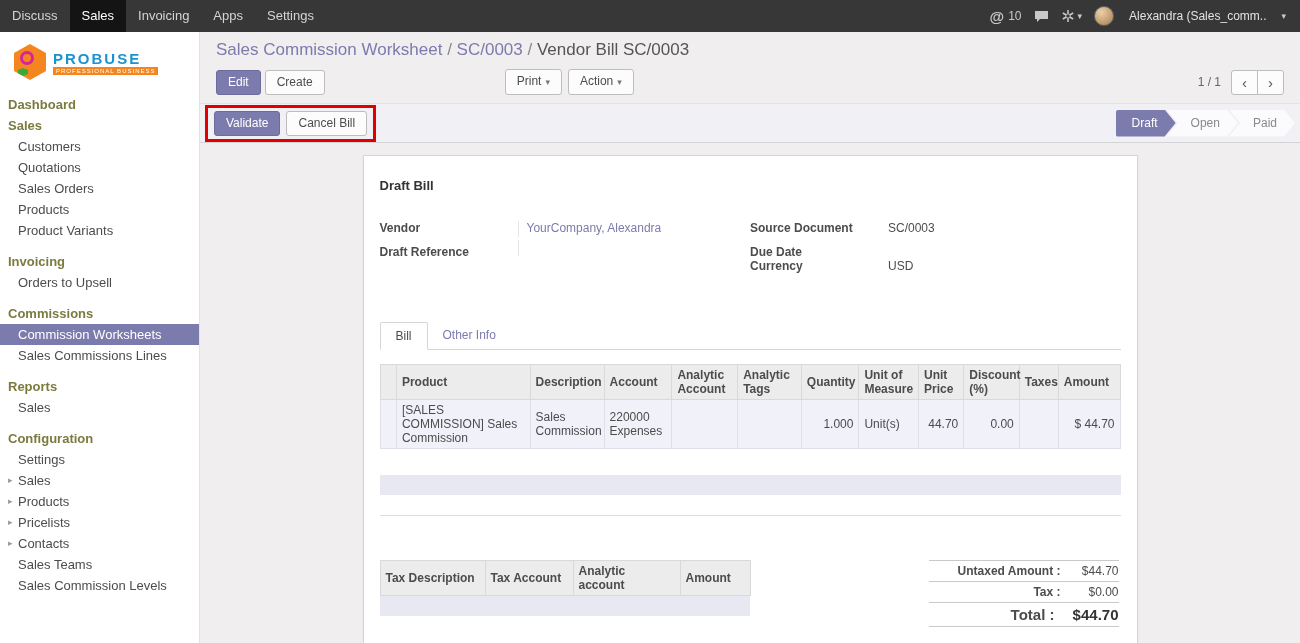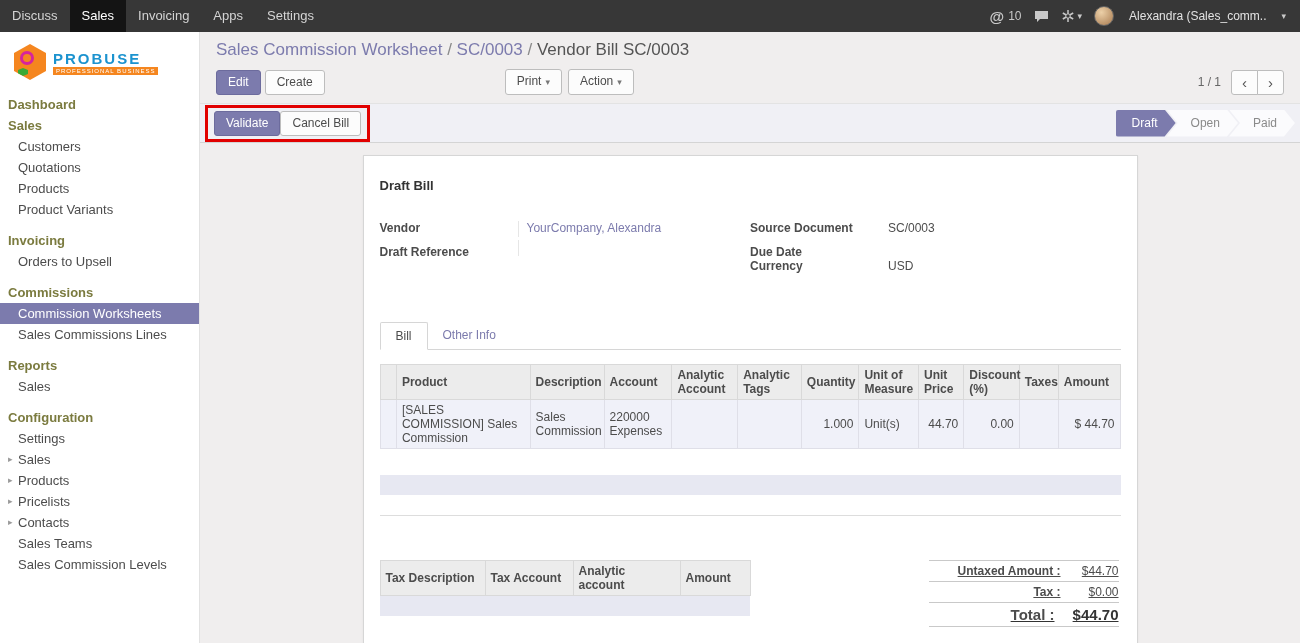--- a/index.html
+++ b/index.html
@@ -68,21 +68,21 @@
   .pager { margin-left:auto; display:flex; align-items:center; gap:10px; color:#666; }
   .pager-btns { display:flex; }
   .pager-btn { width:27px; height:25px; border:1px solid #bdbdbd; background:#fcfcfc;
                font-size:15px; line-height:1; color:#555; cursor:pointer; }
   .pager-btn.prev { border-radius:3px 0 0 3px; }
   .pager-btn.next { border-radius:0 3px 3px 0; margin-left:-1px; }
 
   
   .statusbar { background:#f0f0f5; border-top:1px solid #e3e3e3; border-bottom:1px solid #d4d4d4;
                display:flex; align-items:center; height:40px; padding-left:5px; }
-  .red-box { border:3px solid #e10000; padding:3px 6px; display:flex; align-items:center; }
+  .red-box { border:3px solid #e10000; padding:3px 6px; display:flex; gap:6px; align-items:center; }
   .states { margin-left:auto; display:flex; height:27px; margin-right:5px; }
   .state { position:relative; line-height:27px; padding:0 18px 0 24px; font-size:12px;
            color:#8a8a8a; background:#fbfbfd; cursor:pointer;
            clip-path:polygon(0 0, calc(100% - 11px) 0, 100% 50%, calc(100% - 11px) 100%, 0 100%, 11px 50%);
            filter:drop-shadow(2px 0 0 #d6d6de); }
   .state:first-child { clip-path:polygon(0 0, calc(100% - 11px) 0, 100% 50%, calc(100% - 11px) 100%, 0 100%);
                        padding-left:16px; border-radius:2px 0 0 2px; }
   .state:not(:first-child) { margin-left:-9px; }
   .state.active { background:#7c7bad; color:#fff; }
   .states .state:nth-child(1){ z-index:3; } .states .state:nth-child(2){ z-index:2; } .states .state:nth-child(3){ z-index:1; }
@@ -121,21 +121,21 @@
 
   .bottom { display:flex; margin-top:44px; align-items:flex-start; }
   .tax-table { width:370px; table-layout:fixed; }
   .tax-table thead th { border:1px solid #d9d9d9; background:#ececec; font-weight:bold;
                         text-align:left; color:#4c4c4c; padding:3px 5px; font-size:12px; }
   .tax-table tbody td { border:none; height:20px; padding:0; }
   .tax-table tbody tr:nth-child(odd) td { background:#e7e8f2; }
 
   .totals { margin-left:auto; width:190px; border-top:1px solid #c9c9c9; margin-right:2px; }
   .trow { display:flex; justify-content:flex-end; align-items:flex-start; padding:3px 0;
-          border-bottom:1px solid #c9c9c9;text-decoration:underline; }
+          border-bottom:1px solid #c9c9c9; }
   .tlabel { font-weight:bold; color:#4c4c4c; }
   .tval { width:58px; text-align:right; }
   .trow.total { font-size:15px; color:#333; }
   .trow.total .tlabel, .trow.total .tval { font-weight:bold; }
   .trow.total .tval { width:64px; }
 </style>
 </head>
 <body>
 
 <header class="topbar">
@@ -194,20 +194,23 @@
         <div class="sec-head">Dashboard</div>
       </div>
 
       <div class="section">
         <div class="sec-head">Sales</div>
         <div class="item">
             <span>Customers</span>
           </div>
         <div class="item">
             <span>Quotations</span>
+          </div>
+        <div class="item">
+            <span>Sales Orders</span>
           </div>
         <div class="item">
             <span>Products</span>
           </div>
         <div class="item">
             <span>Product Variants</span>
           </div>
       </div>
 
       <div class="section">

